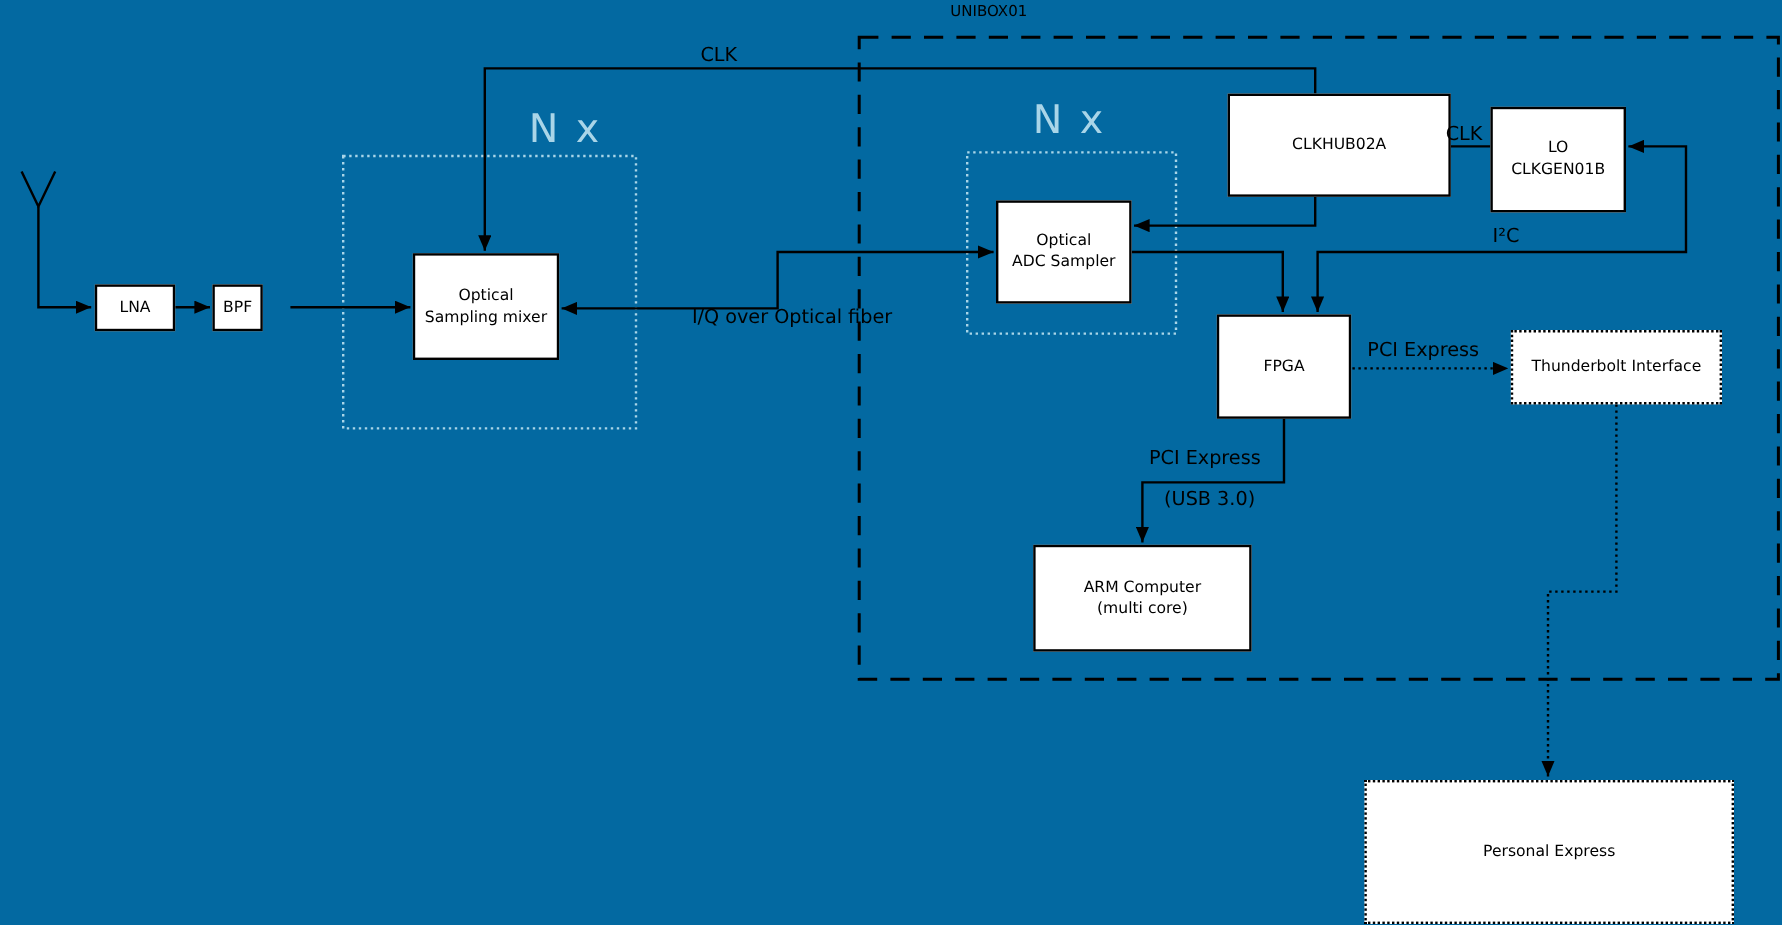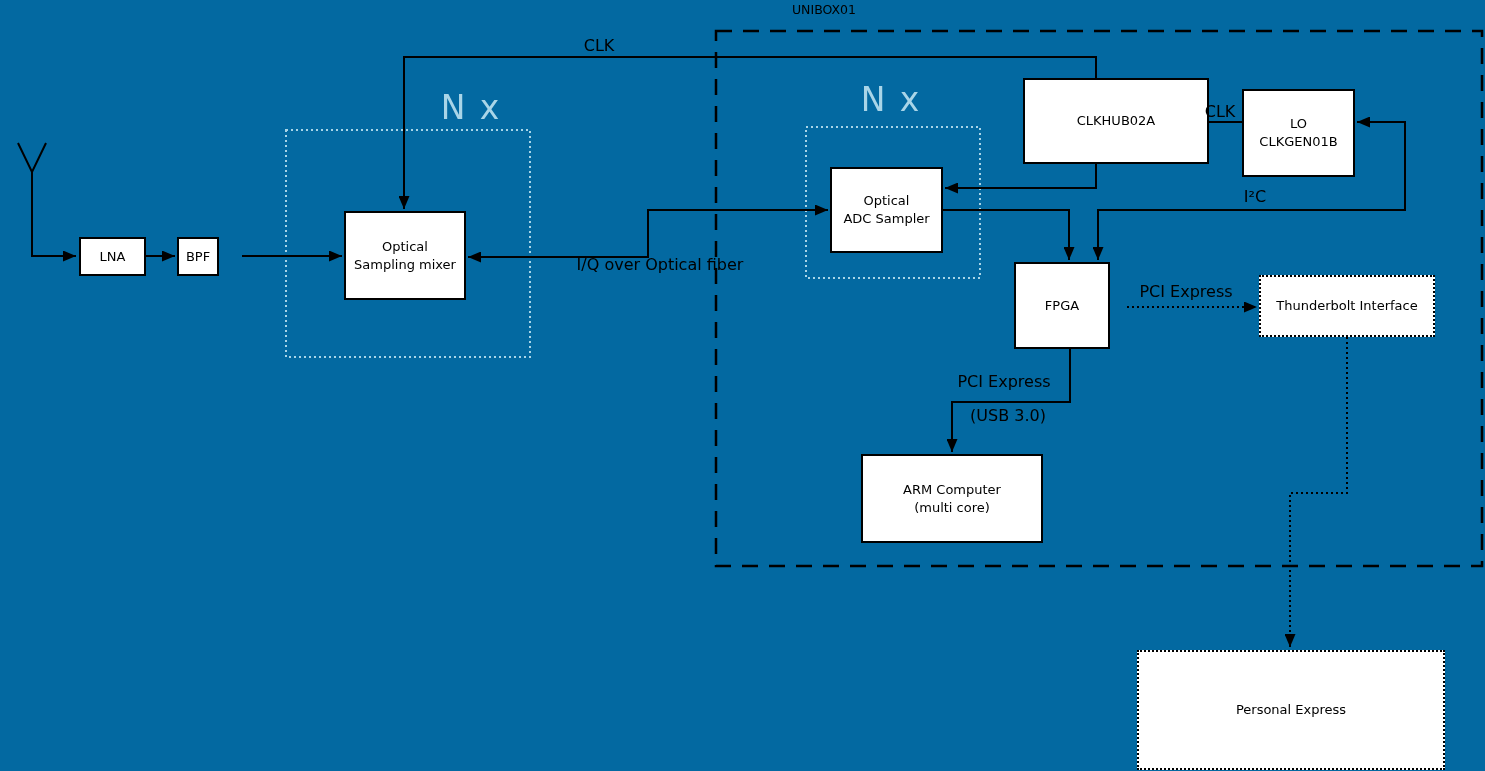--- a/index.html
+++ b/index.html
@@ -127,21 +127,21 @@
 
   <div class="node" style="left:1003px; top:78px; width:186px; height:86px;margin-left:20px;">
     <span>CLKHUB02A</span>
   </div>
 
   <div class="node" style="left:1242px; top:77px; width:113px; height:88px;margin-top:12px;">
     <span>LO</span>
     <span>CLKGEN01B</span>
   </div>
 
-  <div class="node" style="left:1014px; top:262px; width:96px; height:87px;text-align:right;">
+  <div class="node" style="left:1014px; top:262px; width:112px; height:87px;text-align:right;">
     <span>FPGA</span>
   </div>
 
   <div class="node dotted" style="left:1259px; top:275px; width:176px; height:62px;">
     <span>Thunderbolt Interface</span>
   </div>
 
   <div class="node" style="left:861px; top:454px; width:182px; height:89px;">
     <span>ARM Computer</span>
     <span>(multi core)</span>

